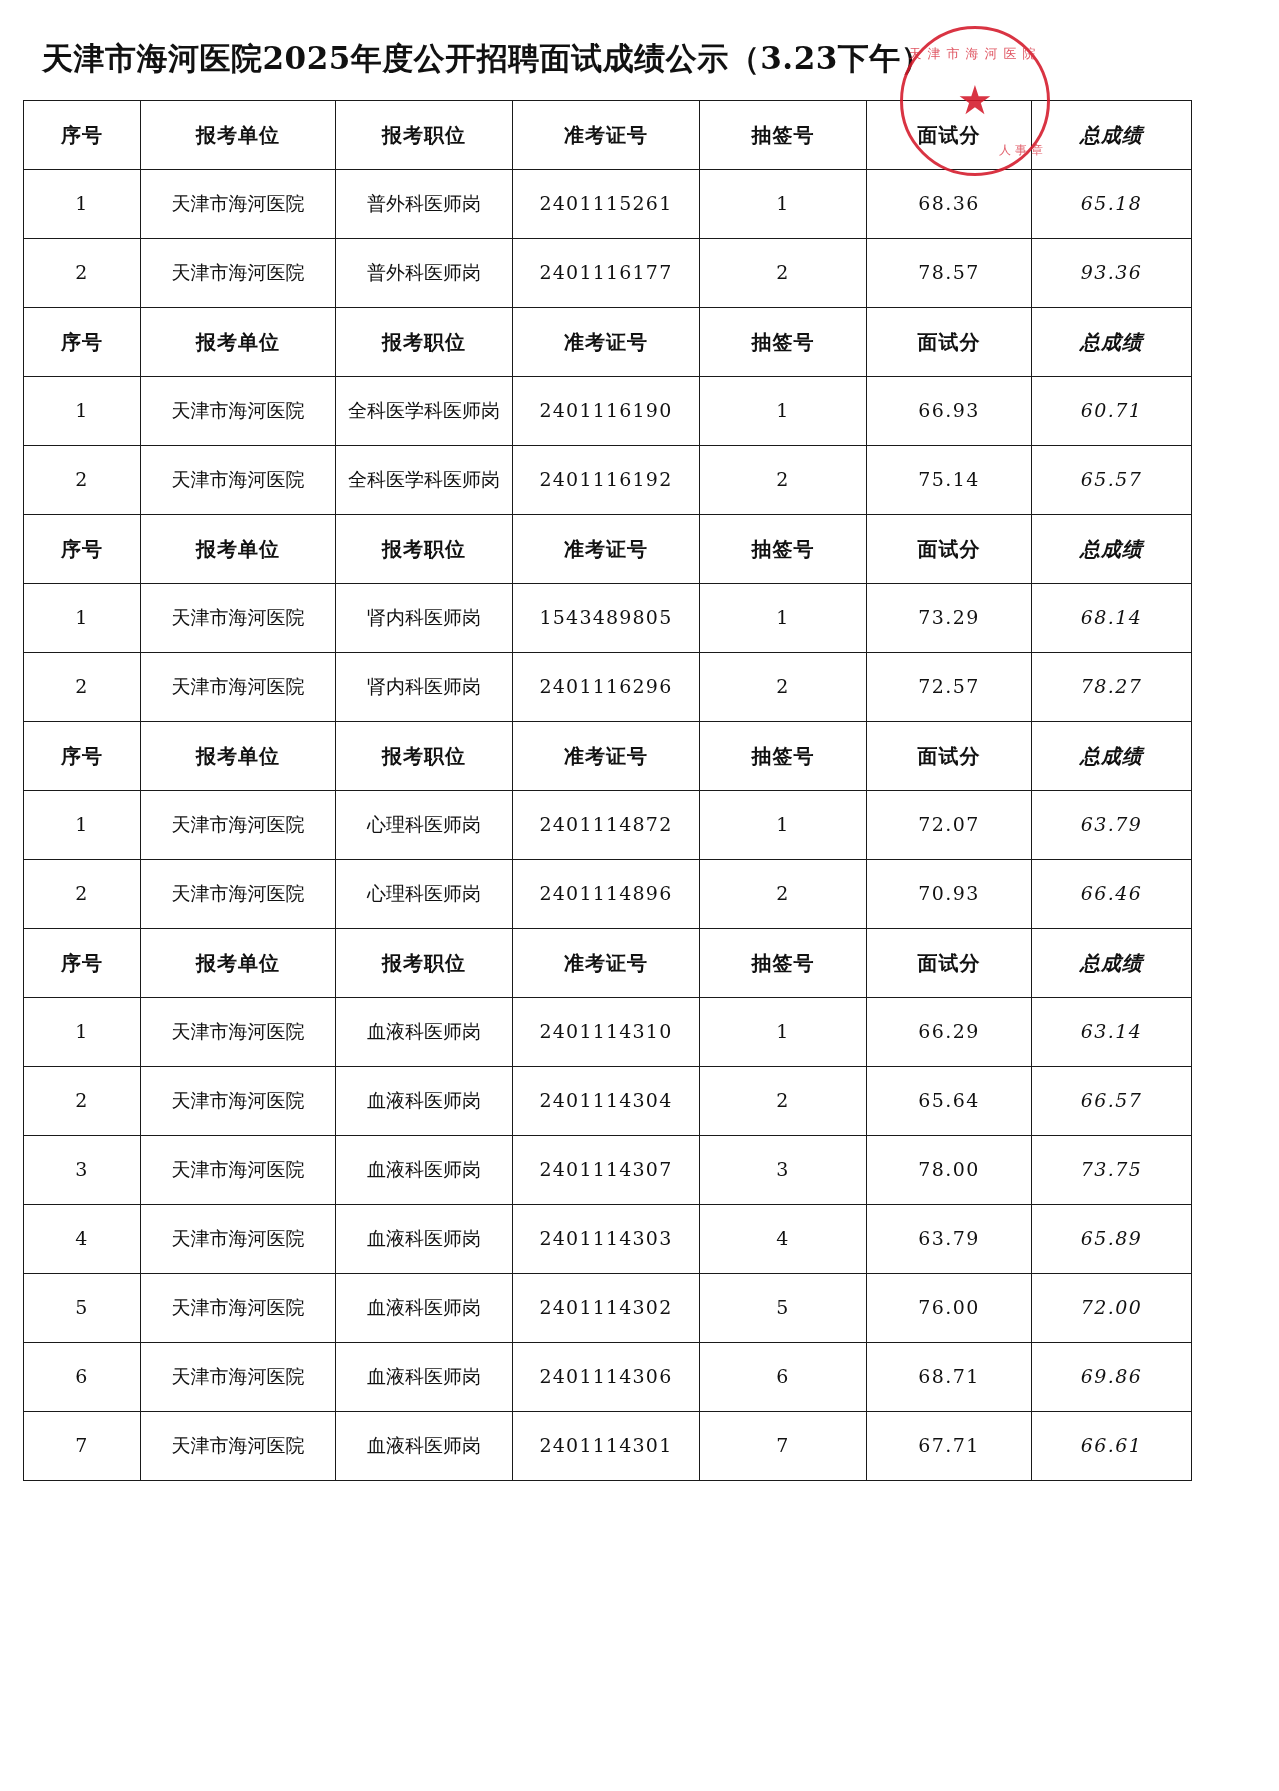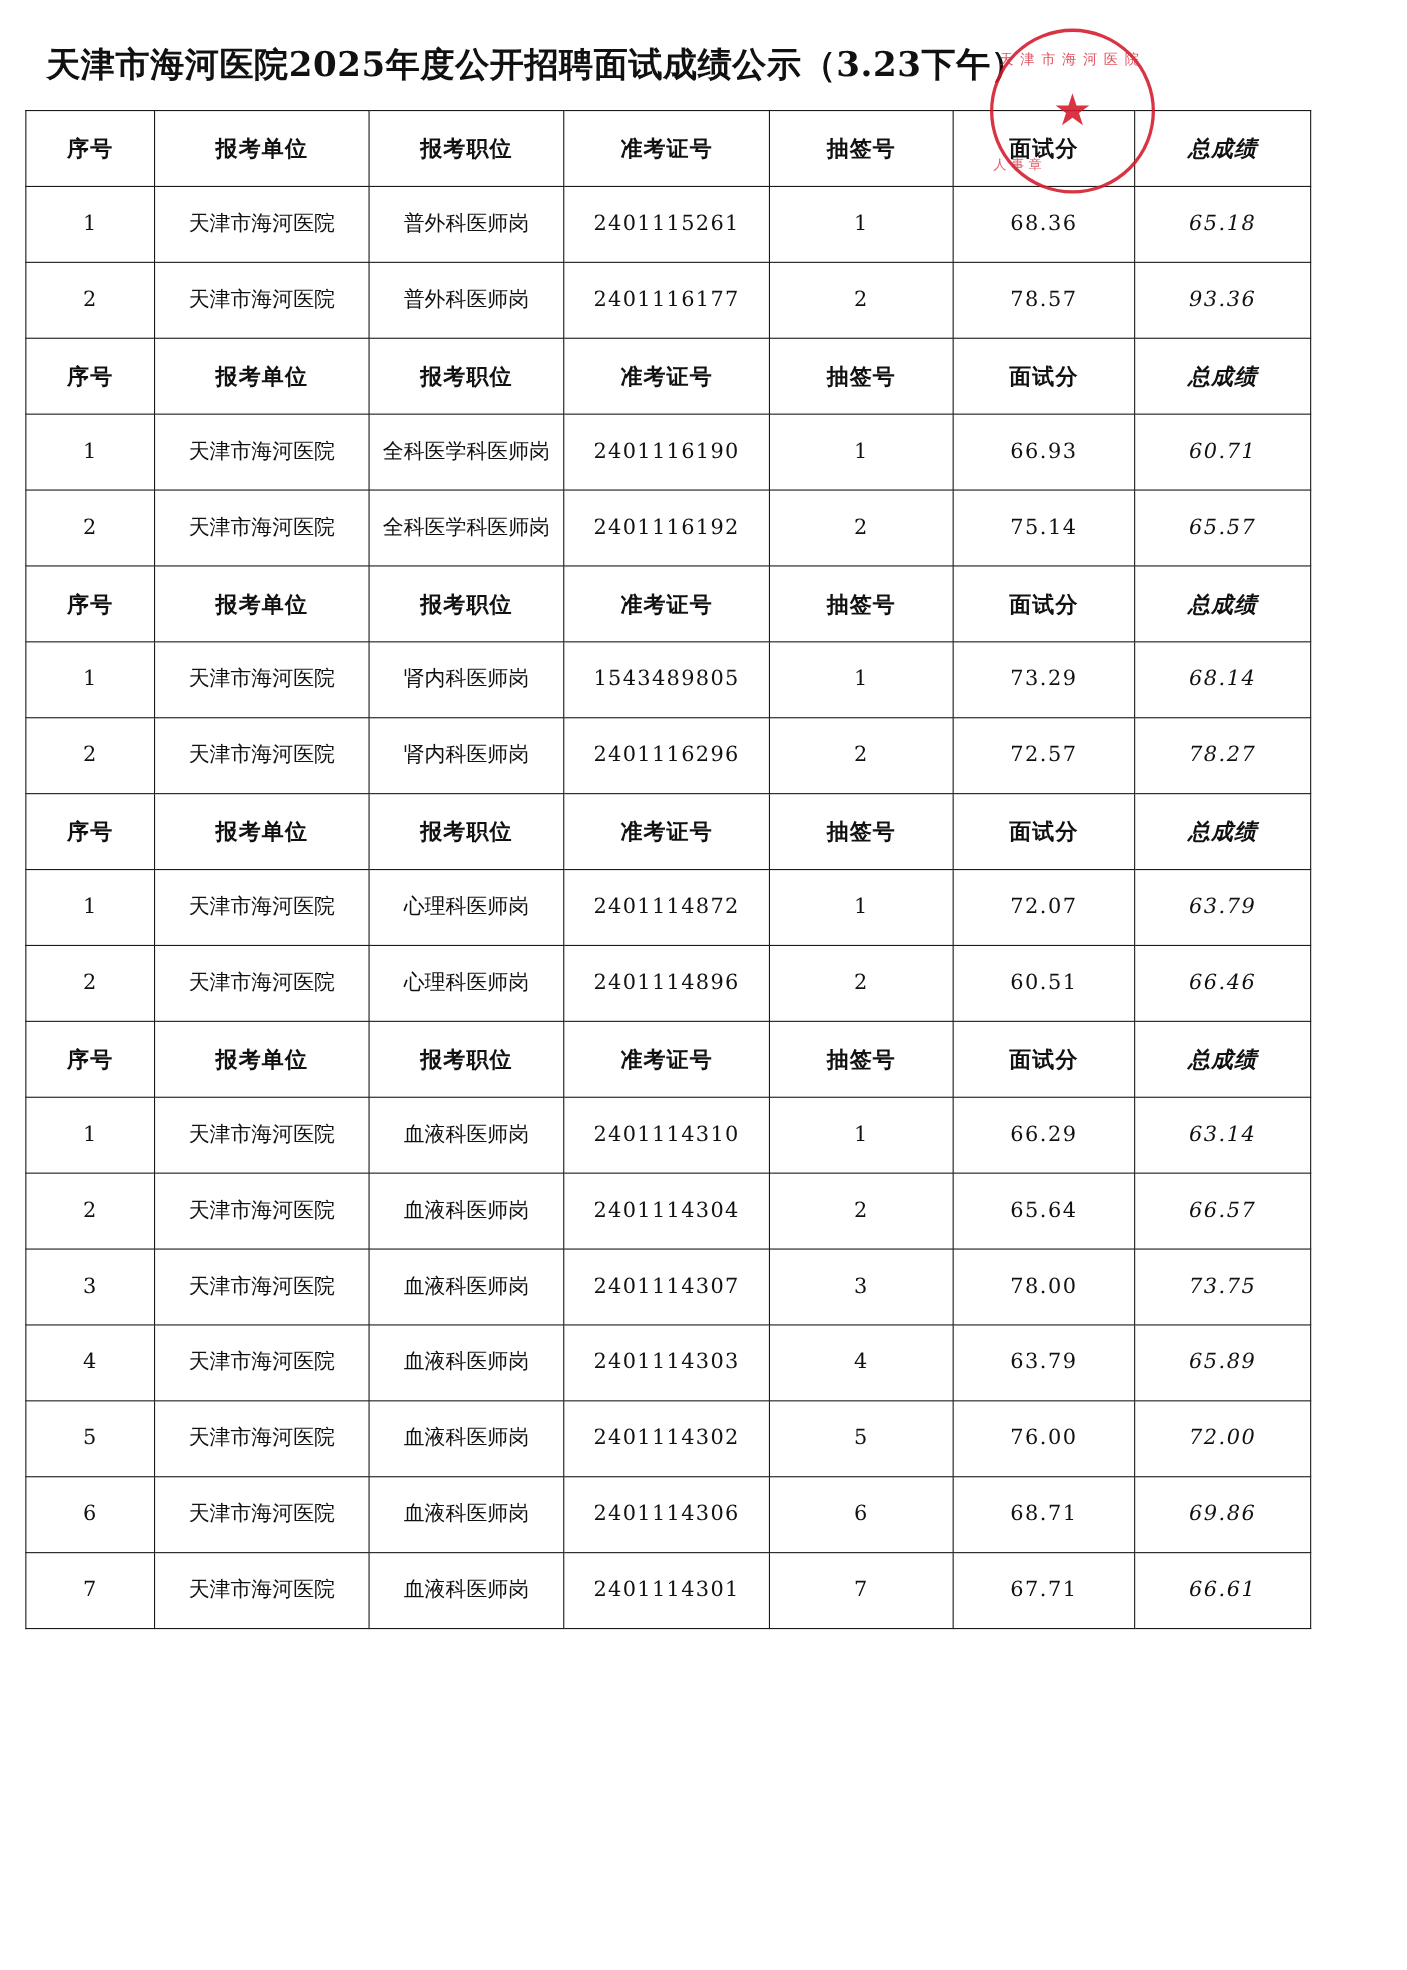--- a/index.html
+++ b/index.html
@@ -109,21 +109,21 @@
     font-size: 13px;
     font-family: "DejaVu Serif", serif;
     letter-spacing: 6px;
     opacity: 0.85;
   }
   .seal .seal-bottom {
     position: absolute;
     left: 0;
     bottom: 14px;
     width: 100%;
-    text-align: left;
+    text-align: right;
     color: #d4192a;
     font-size: 12px;
     font-family: Liberation Serif, serif;
     letter-spacing: 4px;
     opacity: 0.8;
   }
 </style>
 </head>
 <body>
 
@@ -231,21 +231,21 @@
           <td class="c4 num">1</td>
           <td class="c5 score">72.07</td>
           <td class="c6 score">63.79</td>
         </tr>
         <tr>
           <td class="c0 num">2</td>
           <td class="c1">天津市海河医院</td>
           <td class="c2">心理科医师岗</td>
           <td class="c3 num">2401114896</td>
           <td class="c4 num">2</td>
-          <td class="c5 score">60.51</td>
+          <td class="c5 score">70.93</td>
           <td class="c6 score">66.46</td>
         </tr>
         <tr class="hdr">
           <td class="c0">序号</td>
           <td class="c1">报考单位</td>
           <td class="c2">报考职位</td>
           <td class="c3">准考证号</td>
           <td class="c4">抽签号</td>
           <td class="c5">面试分</td>
           <td class="c6">总成绩</td>

